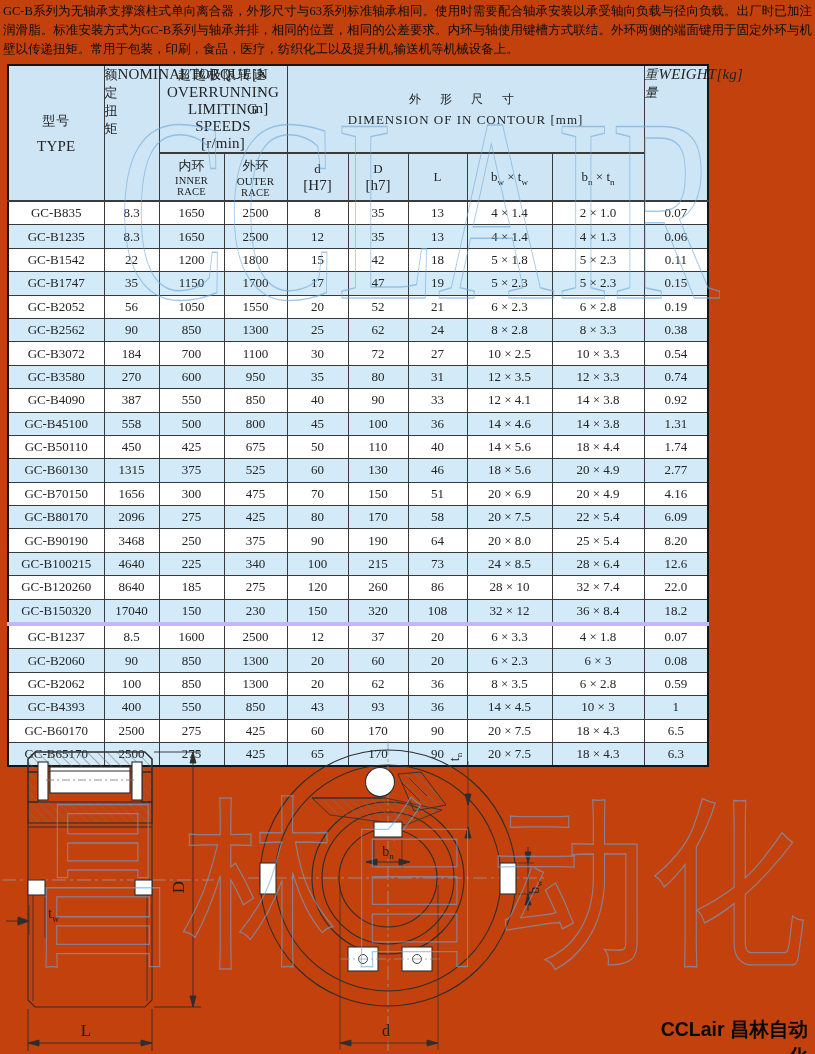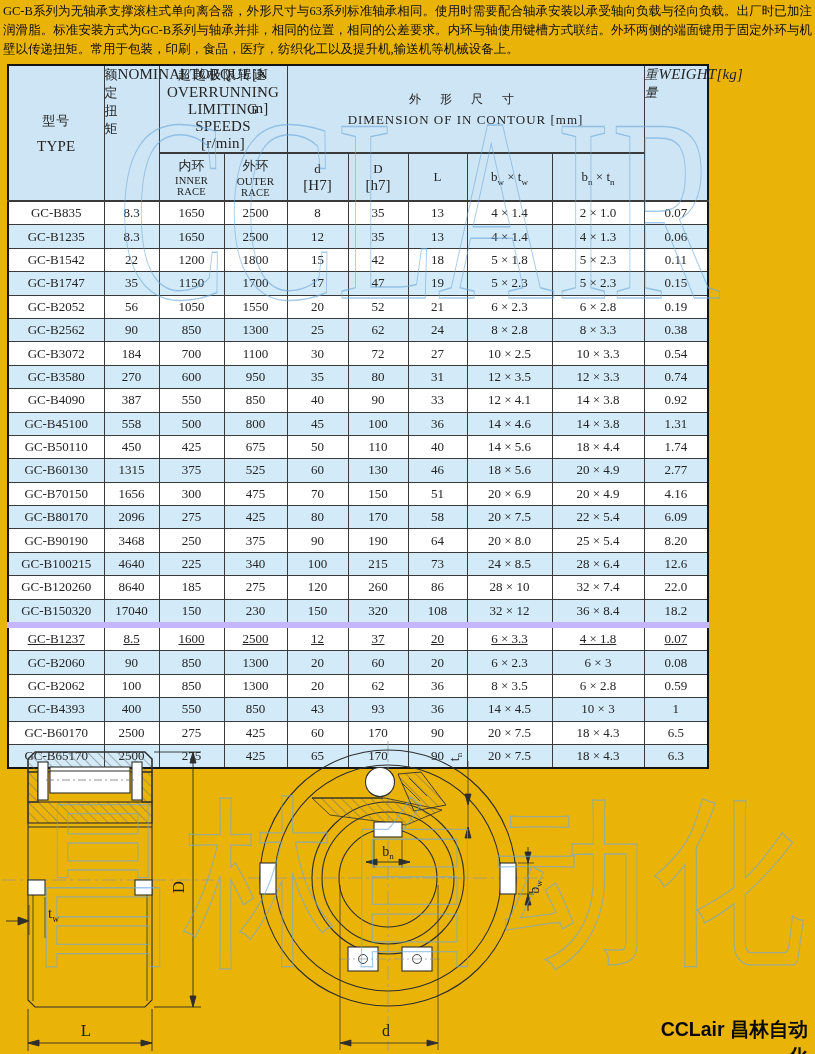--- a/index.html
+++ b/index.html
@@ -1,35 +1,35 @@
 <!DOCTYPE html>
 <html><head>
 <meta charset="utf-8">
 <style>
   html,body{margin:0;padding:0;background:#fff;}
-  .page{position:relative;width:815px;height:1054px;background:#eab308;overflow:hidden;
+  .page{position:relative;width:815px;height:1054px;background:#c2410c;overflow:hidden;
         font-family:"Liberation Serif",serif;color:#222;}
   
   .intro{position:absolute;left:3px;top:2px;width:809px;margin:0;
          font-family:"Liberation Serif","DejaVu Sans",serif;
          font-size:12.5px;line-height:19px;color:#0d0d0d;text-align:justify;}
   
   table.spec{position:absolute;left:7px;top:64px;width:700px;border-collapse:collapse;
              table-layout:fixed;background:#fff;}
   table.spec th,table.spec td{border:1px solid #3a3a3a;text-align:center;vertical-align:middle;
              padding:0;font-family:"Liberation Serif",serif;color:#242424;}
   table.spec{border:2px solid #151515;}
   thead th{background:#cde5f5;font-weight:normal;}
   thead tr.hrow1 th{height:56px;}
   thead tr.hrow2 th{height:46px;}
   thead tr.hrow1 th{border-bottom-width:2px;}
   thead tr.hrow2 th{border-bottom-width:2px;}
   tbody td{height:22.4px;font-size:13px;}
   tbody tr:nth-child(even) td{background:#d3eaf8;}
-  tbody tr.section-start td{border-top:6px solid #c4b5fd;text-decoration:underline;}
+  tbody tr.section-start td{border-top:4px solid #c4b5fd;}
   .zh{font-size:13px;letter-spacing:1px;}
   .en{font-size:15px;letter-spacing:0.2px;}
   .stack{display:flex;flex-direction:row;justify-content:space-evenly;height:100%;}
   .stack2{display:flex;flex-direction:column;justify-content:center;gap:8px;height:100%;}
   .dim-zh{font-size:12px;letter-spacing:8px;}
   .dim-en{font-size:13px;letter-spacing:1px;}
   .sub-note{font-size:15px;}
   sub{font-size:9px;}
   
   .wm{position:absolute;pointer-events:none;color:transparent;

